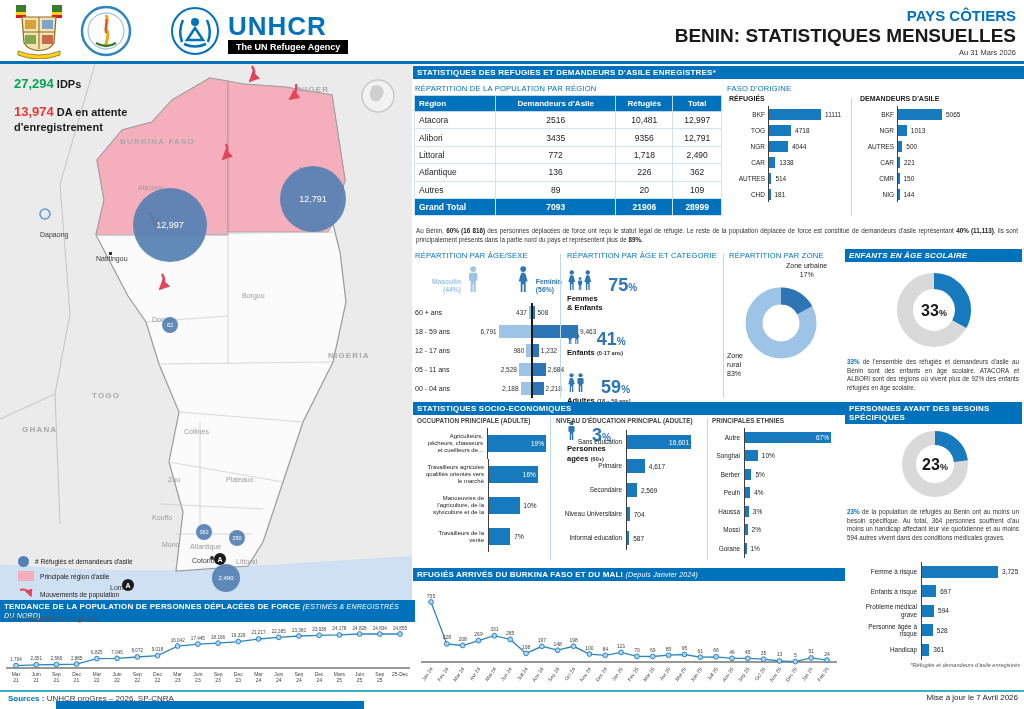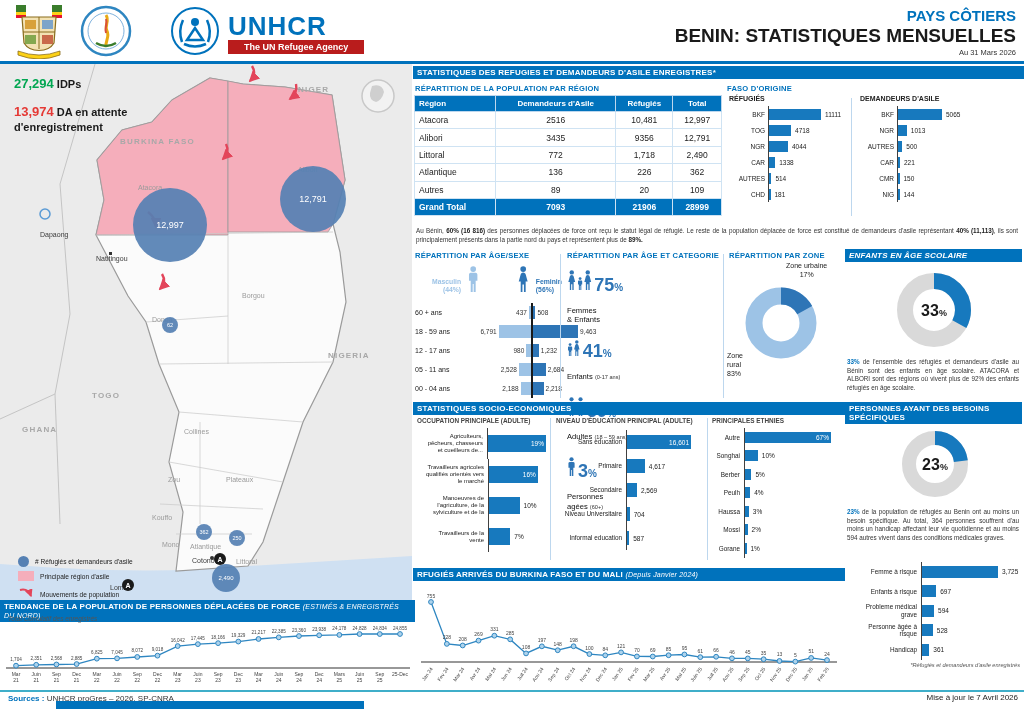--- a/index.html
+++ b/index.html
@@ -3,26 +3,26 @@
 <meta charset="utf-8">
 <style>
   html,body{margin:0;padding:0;}
   body{width:1024px;height:709px;position:relative;font-family:"Liberation Sans",sans-serif;background:#fff;overflow:hidden;}
   .abs{position:absolute;}
   
   .kicker{color:#0072BC;font-weight:bold;font-size:15px;text-align:right;}
   .main-title{color:#1a1a1a;font-weight:bold;font-size:19px;text-align:right;}
   .date-line{color:#333;font-size:7.5px;text-align:right;}
   .unhcr-word{color:#0072BC;font-weight:bold;font-size:26px;letter-spacing:1px;line-height:1;}
-  .unhcr-strip{background:#b91c1c;color:#fff;font-size:9px;font-weight:bold;padding:2px 16px;margin-top:1px;}
+  .unhcr-strip{background:#000000;color:#fff;font-size:9px;font-weight:bold;padding:2px 8px;margin-top:1px;}
   .hdr-rule{background:#0072BC;height:2.5px;left:0;right:0;top:61px;}
   
   .secbar{background:#0072BC;color:#fff;font-weight:bold;font-size:8px;padding:2px 4px;letter-spacing:.2px;line-height:1.15;}
   .secbar i{font-weight:normal;font-size:7px;}
-  .bluetitle{color:#0072BC;font-weight:bold;font-size:7.6px;letter-spacing:.2px;}
+  .bluetitle{color:#0072BC;font-weight:normal;font-size:7.6px;letter-spacing:.2px;}
   .subhead{color:#222;font-weight:bold;font-size:7px;}
   .smallhead{color:#444;font-weight:bold;font-size:6.4px;}
   .vdiv{width:1px;background:#BDD7EE;}
   
   .kf{font-size:11px;font-weight:bold;color:#1a1a1a;line-height:1.25;white-space:pre-line;}
   .kf .num{font-size:13px;}
   .blue{color:#0072BC;} .green{color:#00A651;} .red{color:#E53935;}
   
   table.tbl{border-collapse:collapse;width:308px;font-size:8px;}
   .tbl th{background:#0072BC;color:#fff;font-weight:bold;padding:3px 2px;border:1px solid #BDD7EE;text-align:center;}
@@ -47,24 +47,24 @@
   .pyr-age{width:44px;font-size:7px;color:#222;}
   .pyr-half{width:72px;display:flex;align-items:center;}
   .pyr-left{justify-content:flex-end;}
   .pyr-axis{width:2px;background:#1a1a1a;align-self:stretch;}
   .pyr-bar{height:13px;}
   .pyr-bar.m{background:#9DC3E6;} .pyr-bar.f{background:#2E75B6;}
   .pyr-val{font-size:6.5px;color:#333;margin:0 2px;white-space:nowrap;}
   .sexhdr{display:flex;align-items:flex-end;gap:6px;font-size:6.8px;font-weight:bold;line-height:1.15;}
   
   .cat-block{width:82px;}
-  .cat-top{display:flex;align-items:flex-end;gap:2px;}
+  .cat-top{display:flex;align-items:flex-end;gap:16px;}
   .cat-pct{color:#2E75B6;font-weight:bold;font-size:18px;line-height:1;}
   .cat-pct i{font-style:normal;font-size:10px;}
-  .cat-label{font-size:7.6px;font-weight:normal;color:#111;white-space:pre-line;line-height:1.2;margin-top:12px;}
+  .cat-label{font-size:7.6px;font-weight:bold;color:#111;white-space:pre-line;line-height:1.2;margin-top:0;}
   .cat-sub{font-size:5.6px;color:#333;}
   .donut-txt{font-size:16px;font-weight:bold;fill:#1a1a1a;}
   .donut-pc{font-size:9px;}
   .zonelab{font-size:7px;color:#222;white-space:pre-line;line-height:1.25;}
   .bodytext{font-size:6.3px;color:#333;line-height:1.35;text-align:justify;}
   .bodytext .lead{color:#0072BC;font-weight:bold;}
   .bodytext b{color:#222;}
   .footnote{font-size:5.6px;color:#555;font-style:italic;text-align:right;}
   
   #map-svg text{font-family:"Liberation Sans",sans-serif;}

